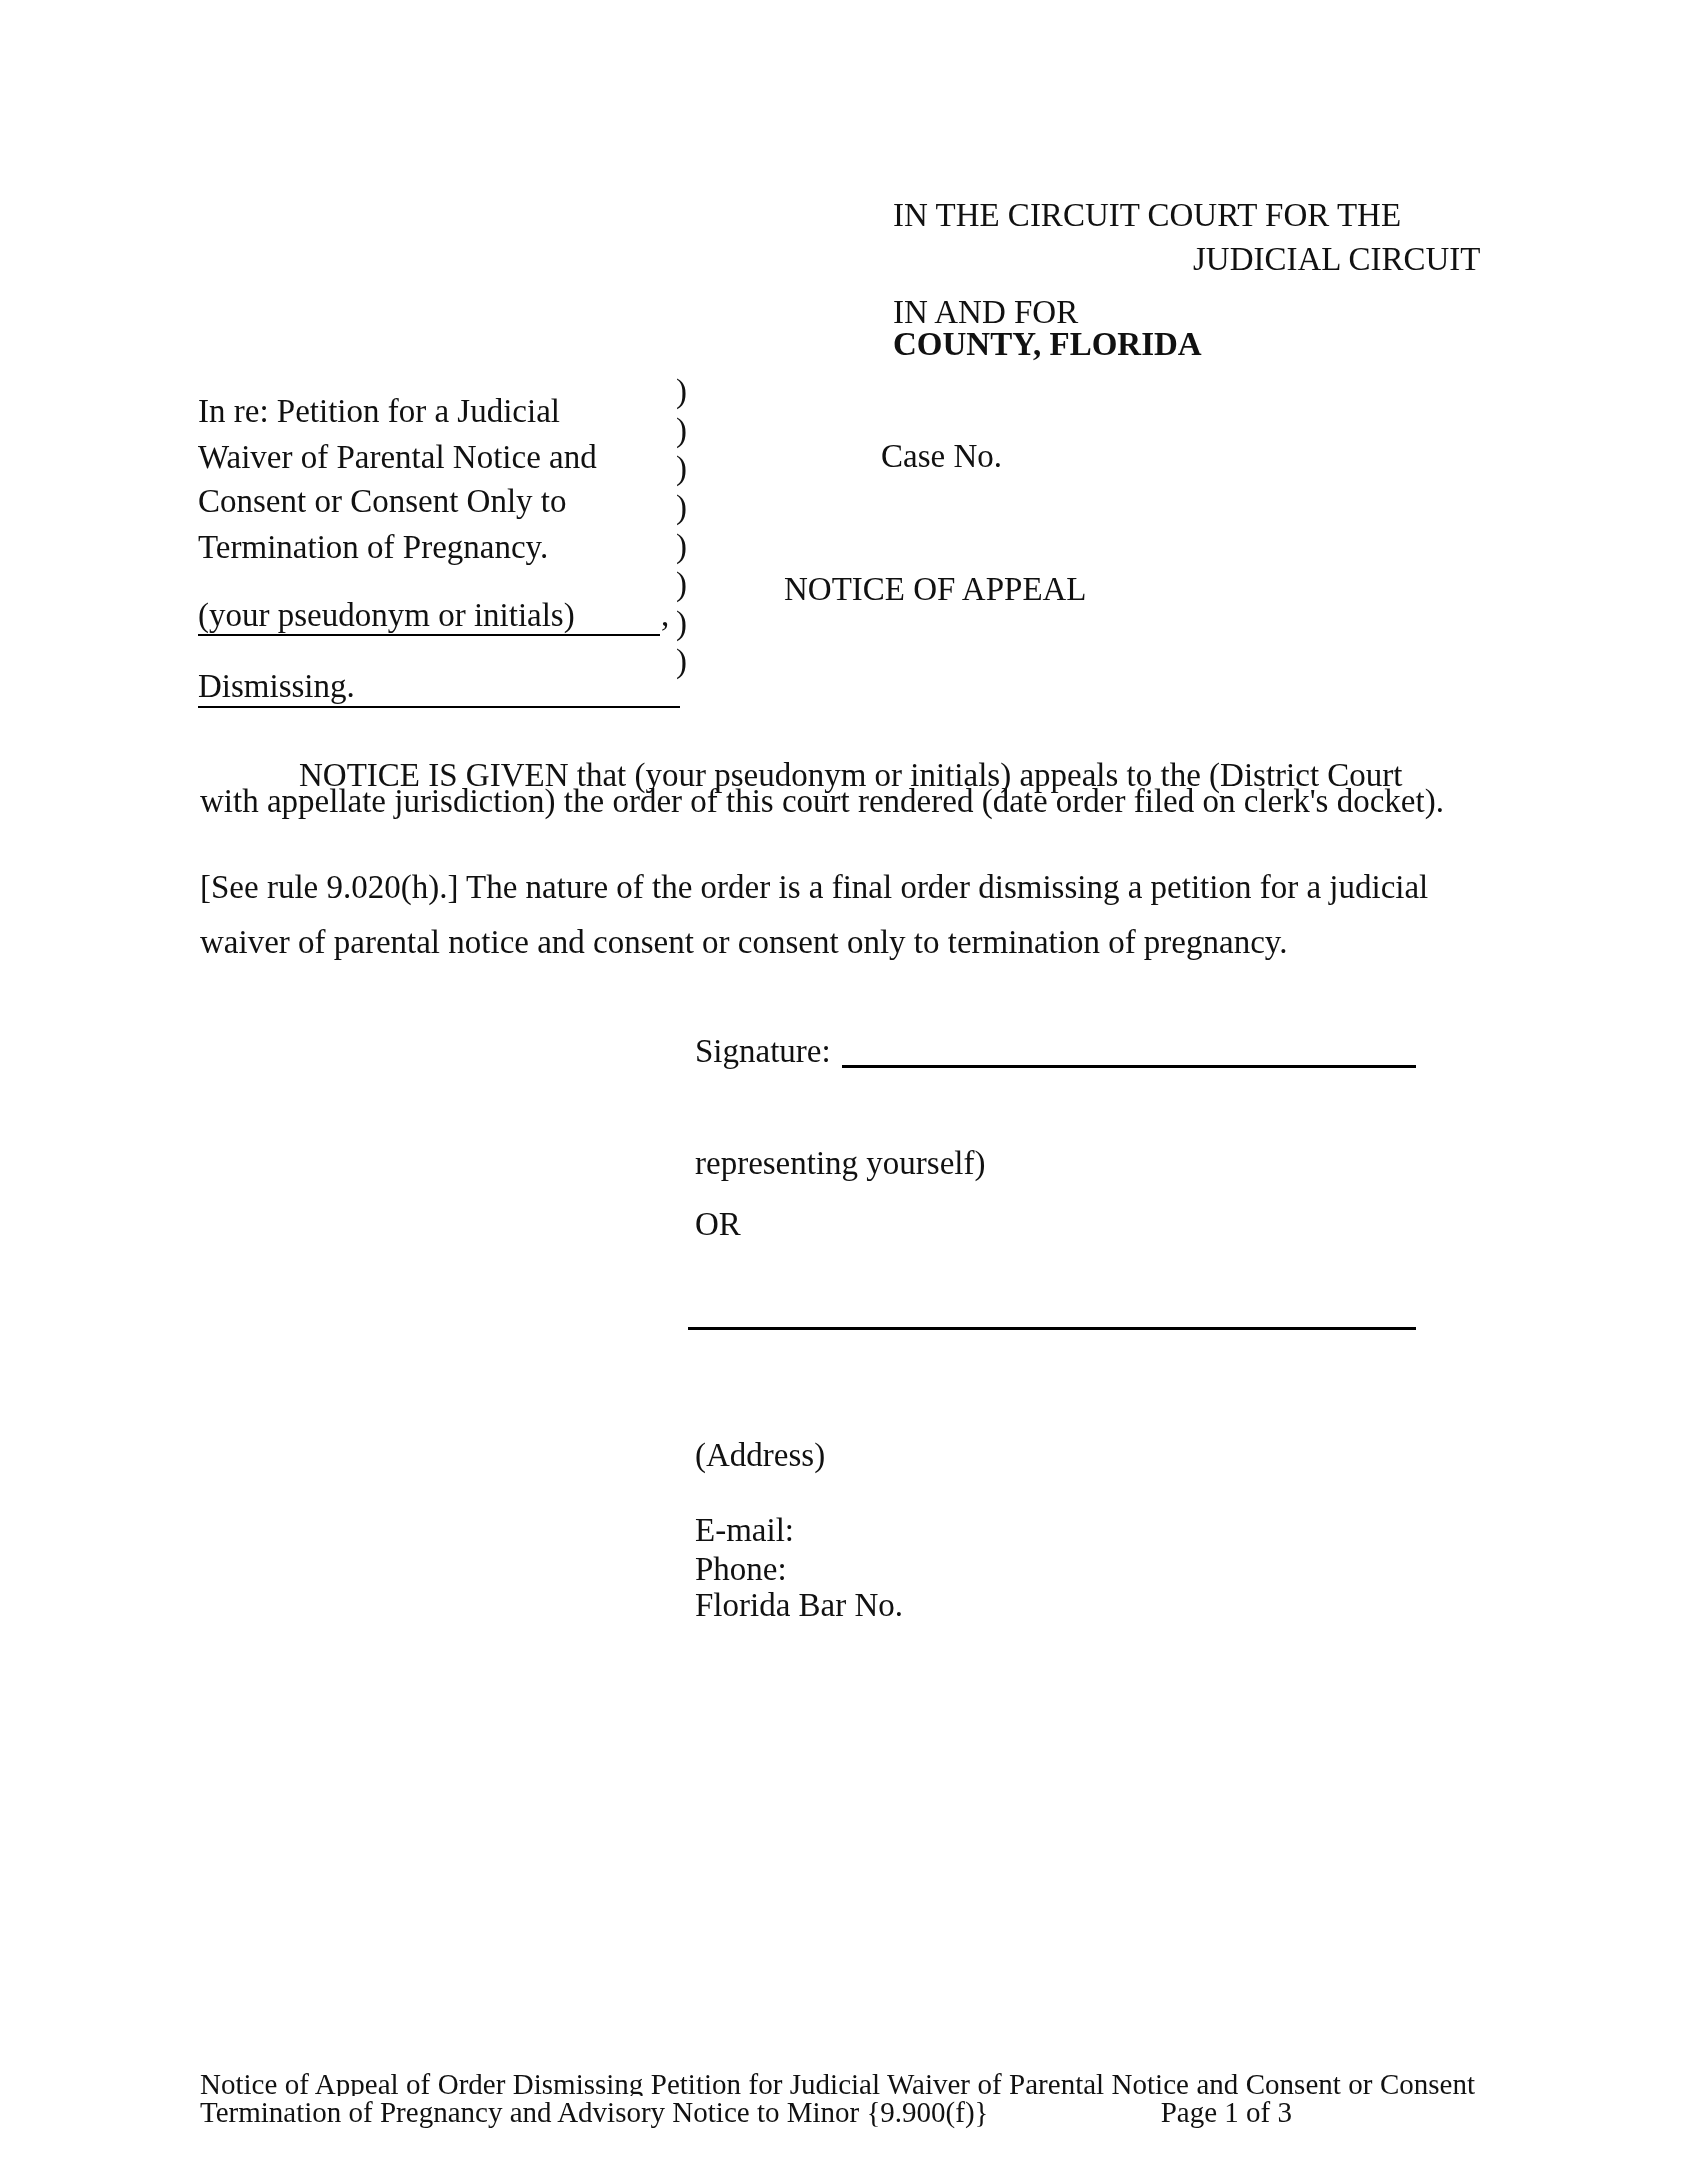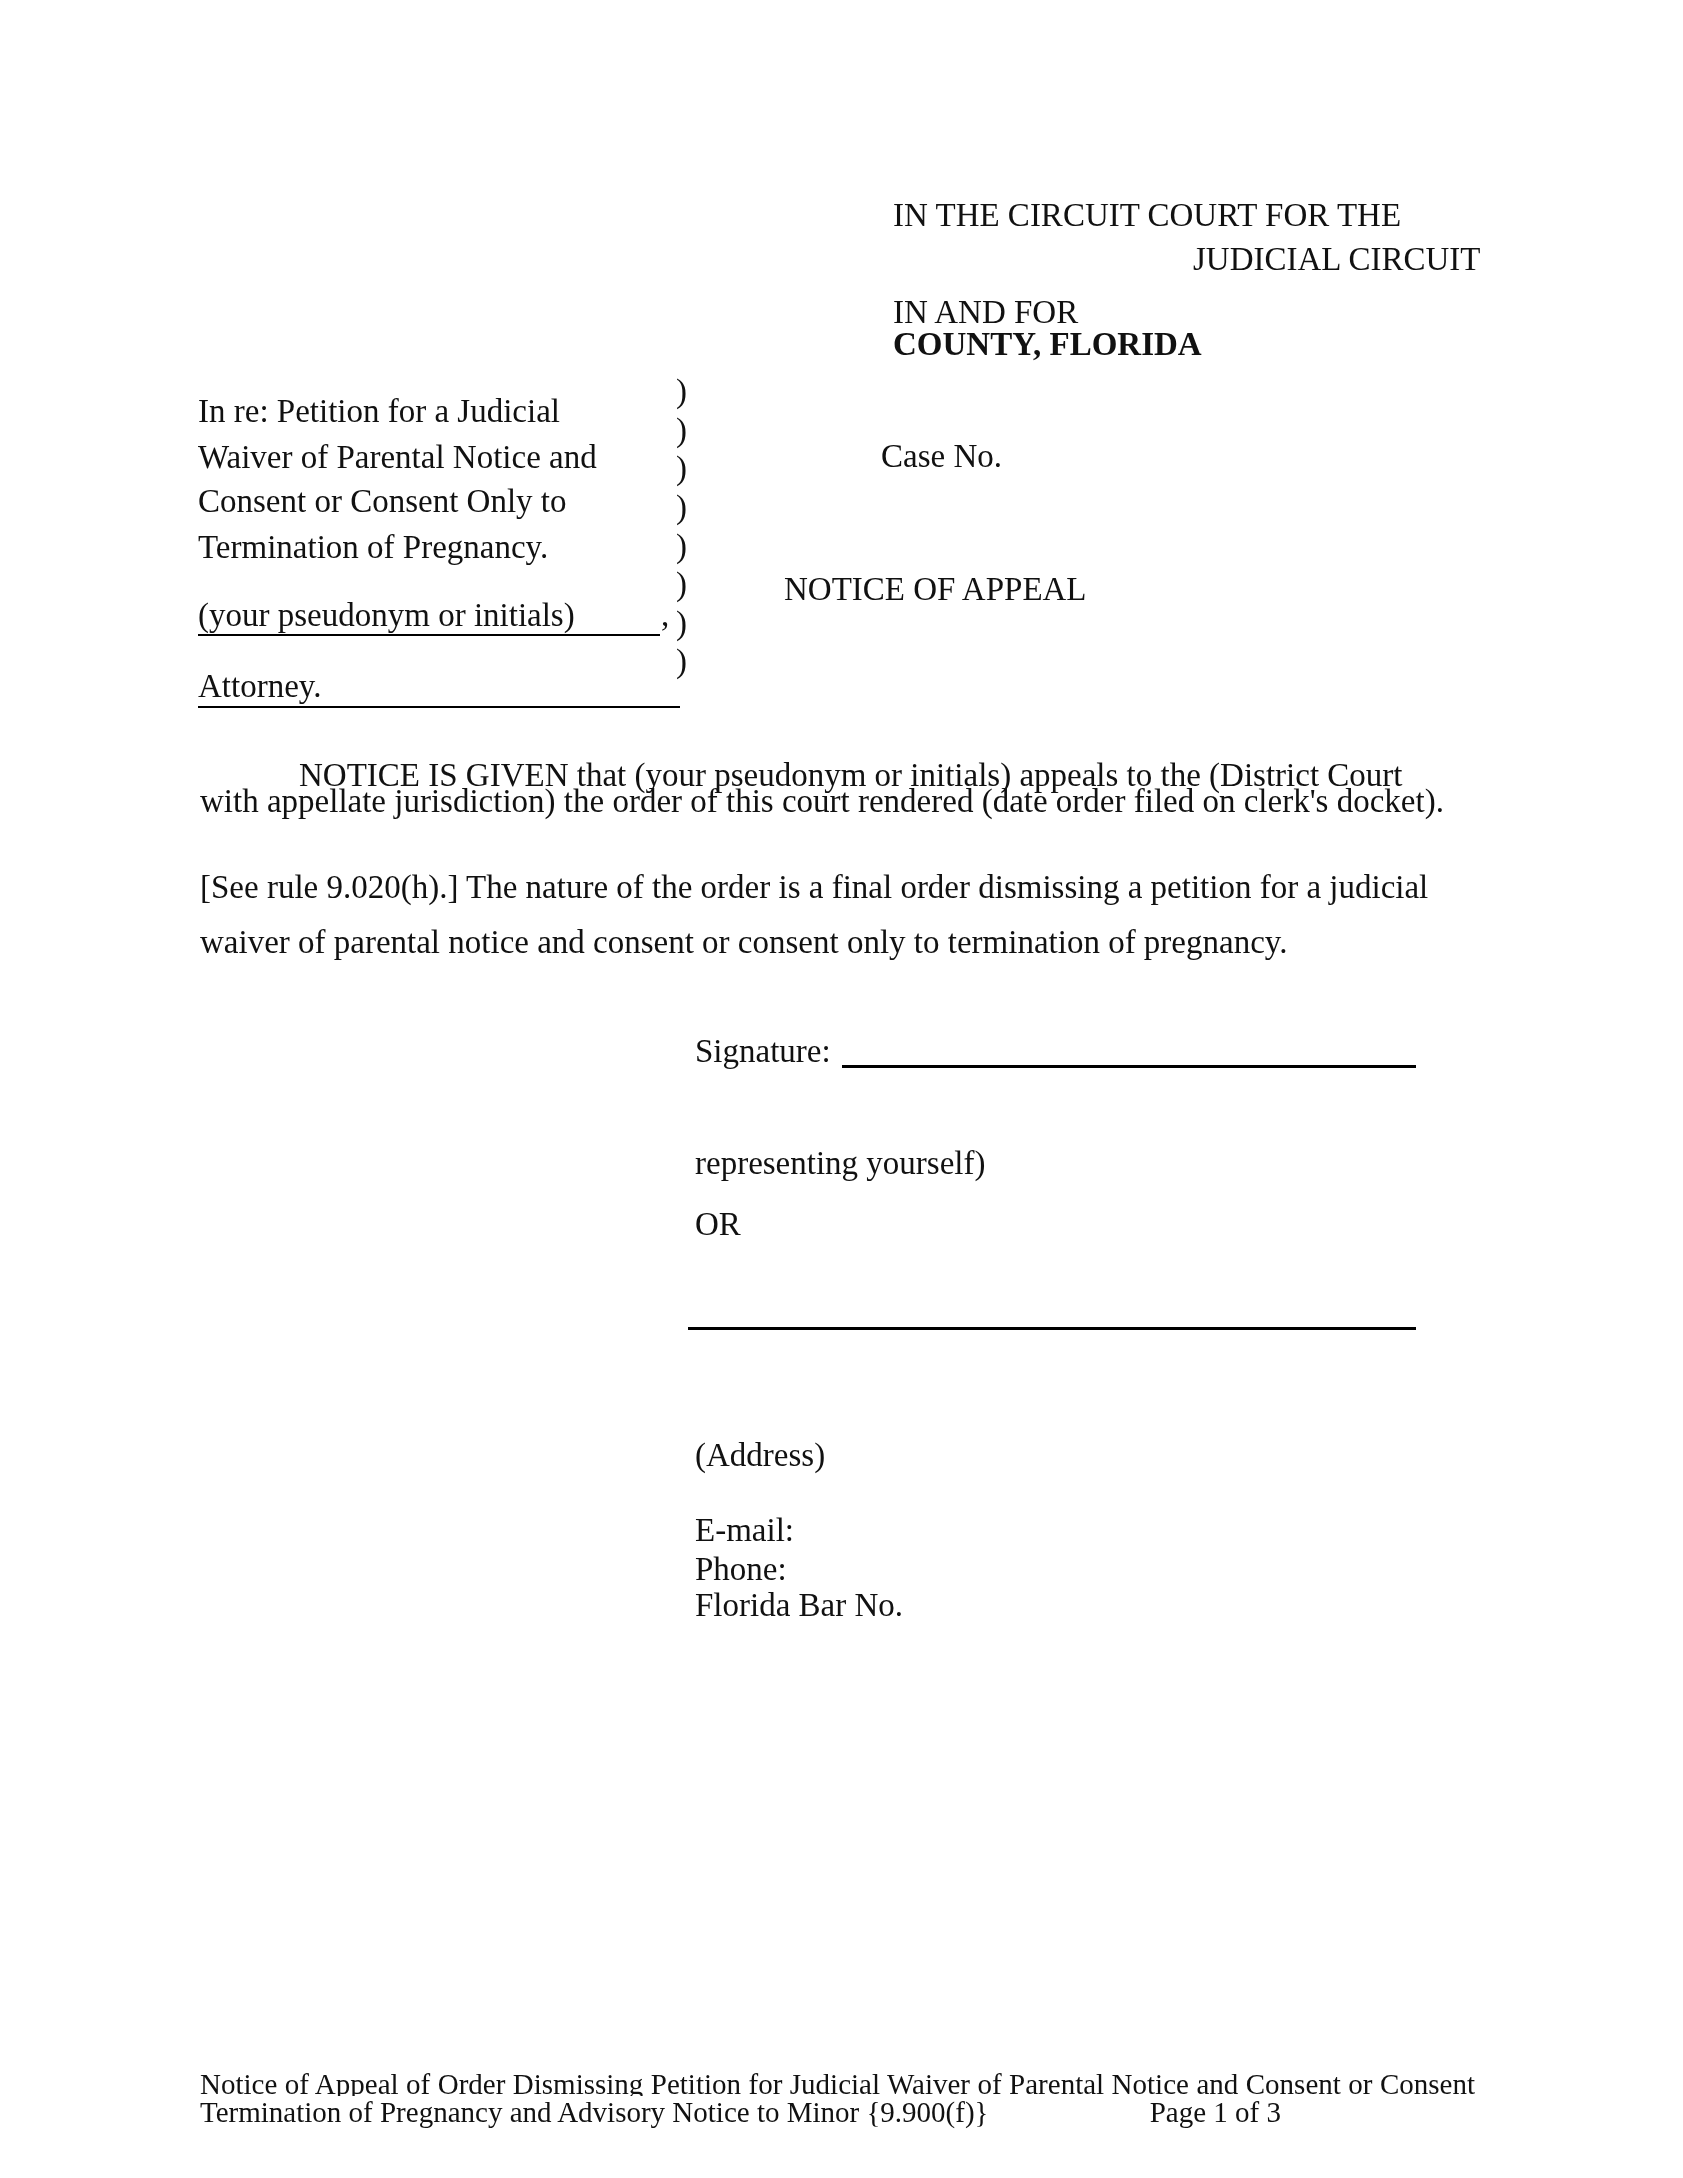--- a/index.html
+++ b/index.html
@@ -1,17 +1,17 @@
 <!DOCTYPE html>
 <html><head>
   <meta charset="utf-8">
   <style>
     html, body { margin: 0; padding: 0; background: #ffffff; }
     body { width: 1683px; height: 2178px; position: relative; overflow: hidden; }
-    .page { position: absolute; left: 0; top: 0; width: 1489px; height: 2178px; background: #ffffff; }
+    .page { position: absolute; left: 0; top: 0; width: 1489px; height: 2178px; background: #ffffff; padding-left: 11px; }
     .t {
       position: absolute;
       font-family: "Liberation Serif", "DejaVu Serif", serif;
       font-size: 33px;
       line-height: 1;
       color: #111111;
       white-space: nowrap;
       margin: 0;
     }
     .rule { position: absolute; background: #000000; }
@@ -46,21 +46,21 @@
 
   <div class="t" style="left:198px; top:395px;">In re: Petition for a Judicial</div>
   <div class="t" style="left:198px; top:441px;">Waiver of Parental Notice and</div>
   <div class="t" style="left:198px; top:485px;">Consent or Consent Only to</div>
   <div class="t" style="left:198px; top:531px;">Termination of Pregnancy.</div>
 
   <div class="t" style="left:198px; top:599px;">(your pseudonym or initials)</div>
   <div class="rule" style="left:198px; top:634px; width:462px; height:2px;"></div>
   <div class="t" style="left:661px; top:599px;">,</div>
 
-  <div class="t" style="left:198px; top:670px;">Attorney.</div>
+  <div class="t" style="left:198px; top:670px;">Dismissing.</div>
   <div class="rule" style="left:198px; top:706px; width:482px; height:2px;"></div>
 
   <div class="t paren" style="top:375px;">)</div>
   <div class="t paren" style="top:414px;">)</div>
   <div class="t paren" style="top:452px;">)</div>
   <div class="t paren" style="top:491px;">)</div>
   <div class="t paren" style="top:530px;">)</div>
   <div class="t paren" style="top:568px;">)</div>
   <div class="t paren" style="top:607px;">)</div>
   <div class="t paren" style="top:645px;">)</div>

